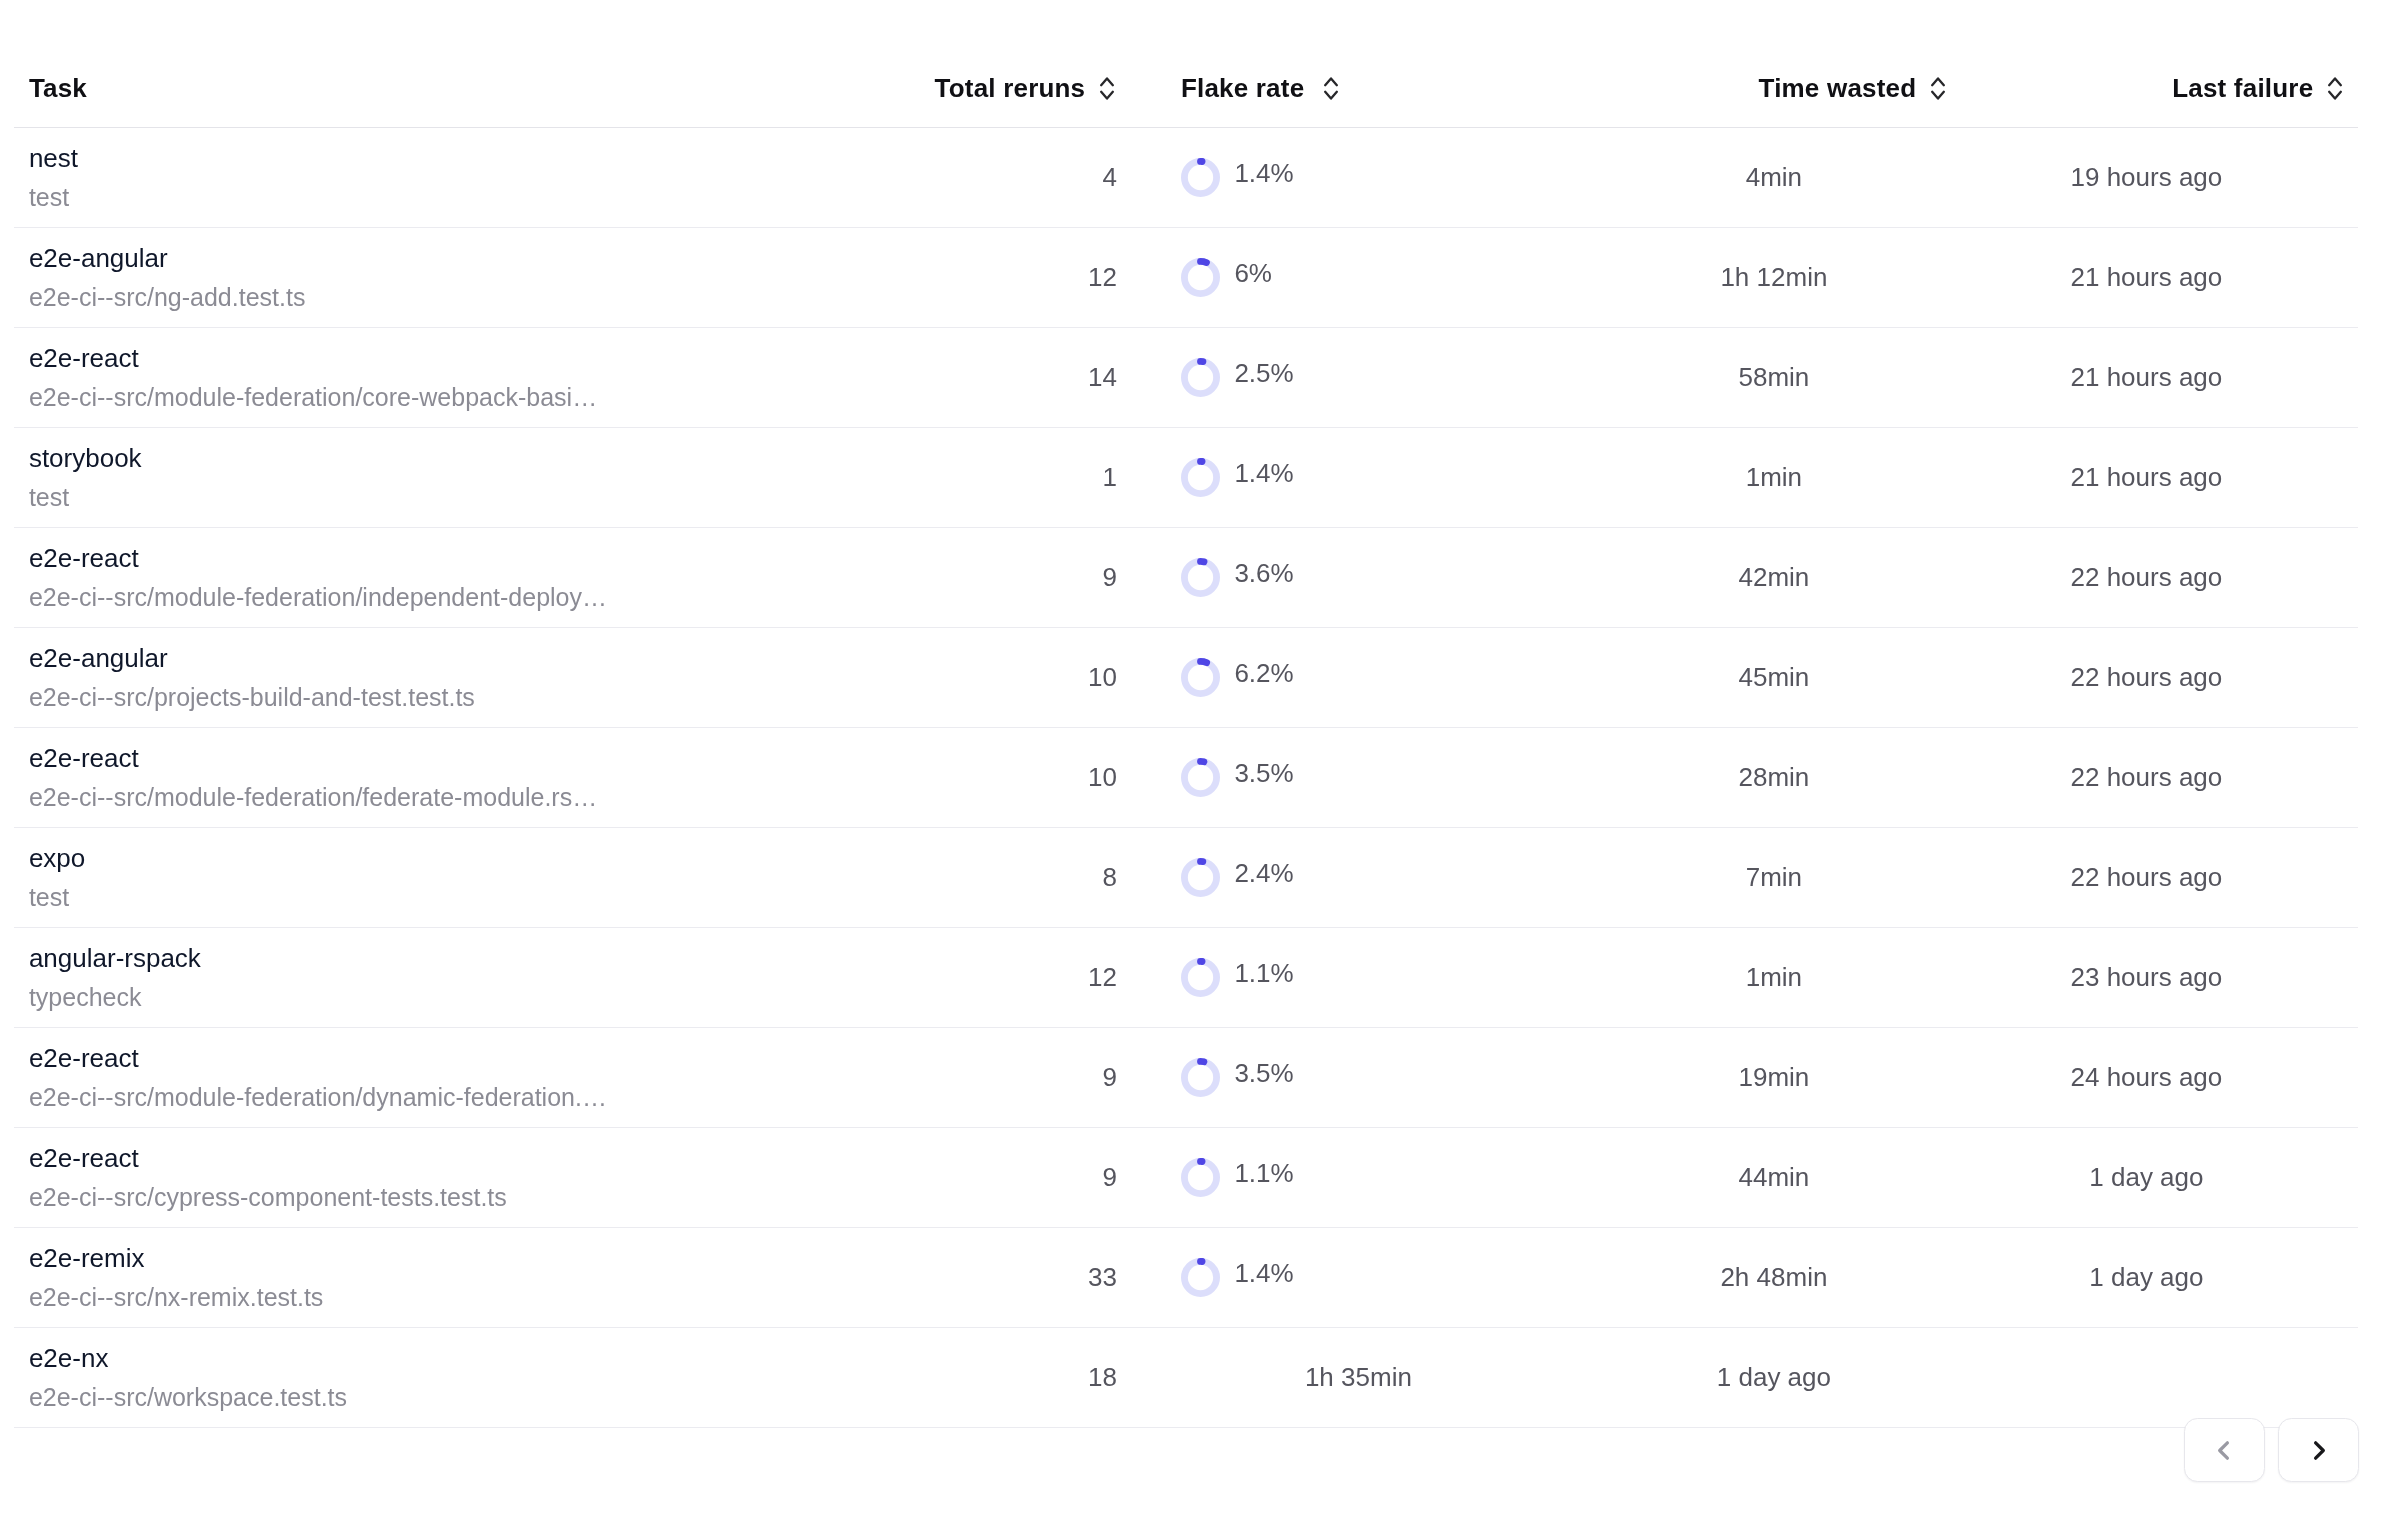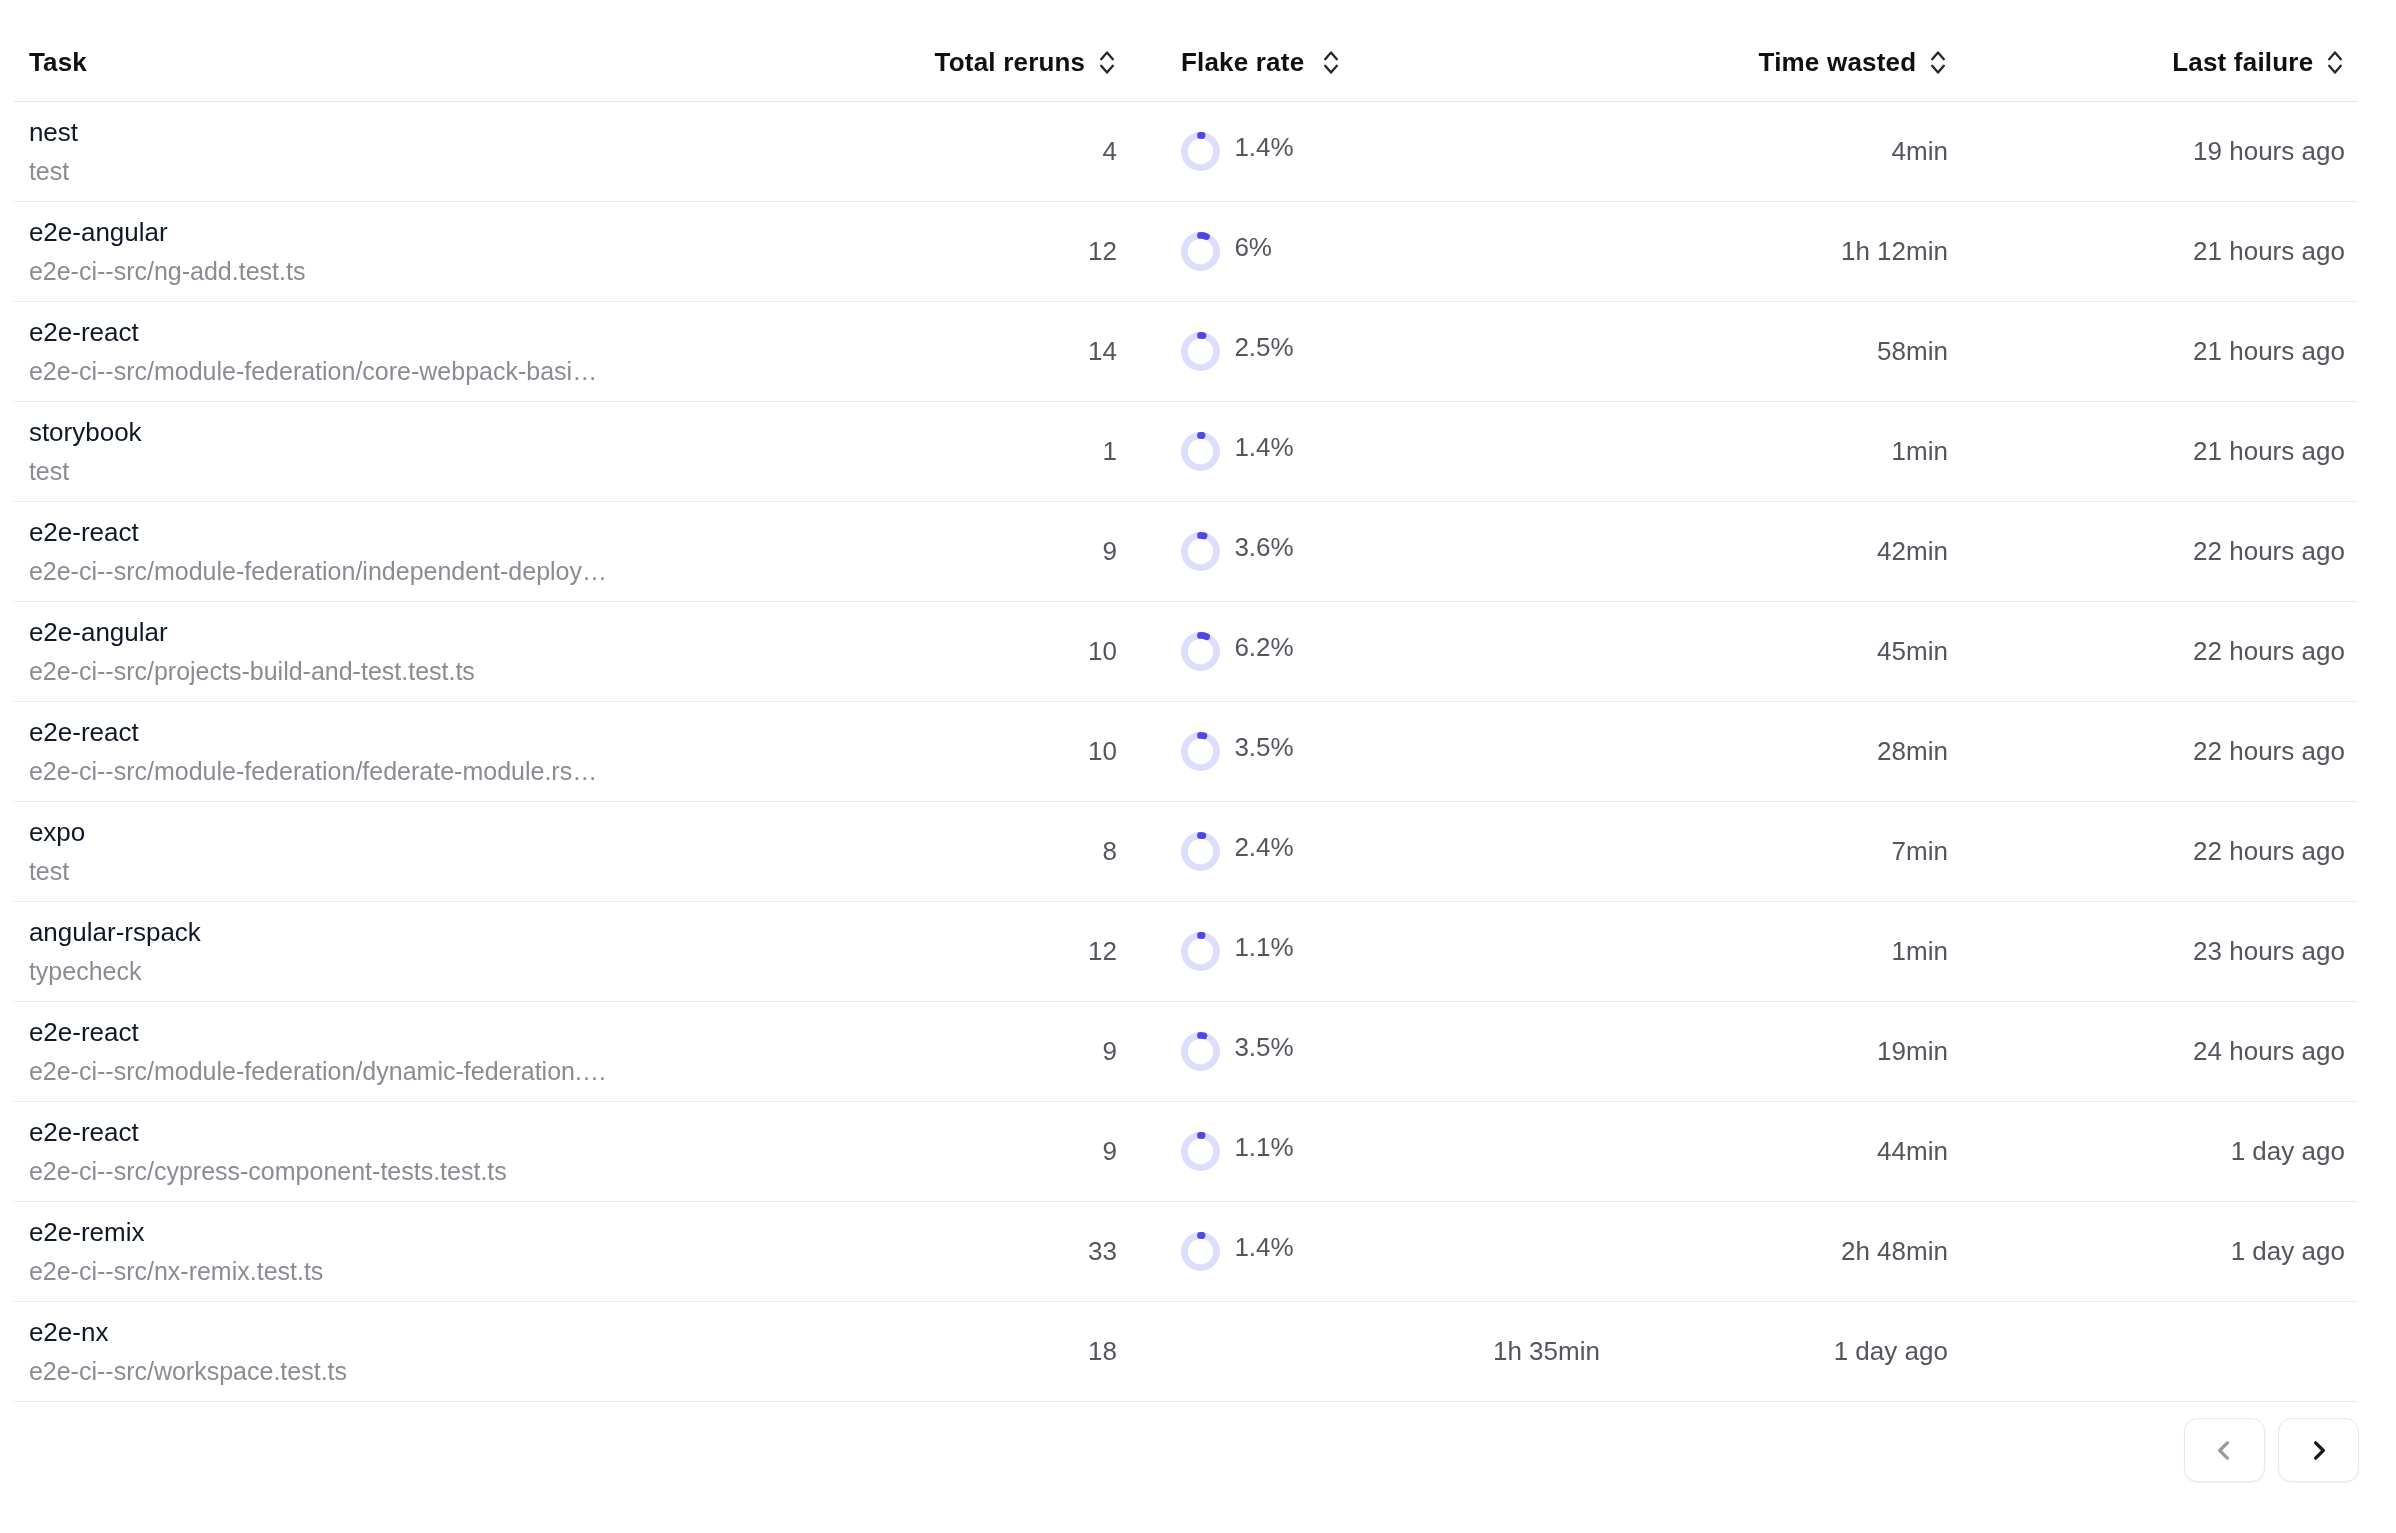--- a/index.html
+++ b/index.html
@@ -14,21 +14,21 @@
 
   .grid-row {
     display: grid;
     grid-template-columns: 898px 190px 483px 348px 397px;
     align-items: center;
     padding: 0 15.4px 0 15.4px;
   }
 
   
   .thead {
-    height: 102px;
+    height: 128px;
     align-items: flex-end;
     padding-bottom: 23px;
     border-bottom: 1.9px solid #e4e4e9;
   }
   .th {
     font-size: 26px;
     font-weight: 700;
     color: #101014;
     letter-spacing: 0.2px;
     display: flex;
@@ -49,21 +49,21 @@
   .task-cell { display: flex; flex-direction: column; gap: 7.7px; justify-content: center; overflow: hidden; }
   .task-title { font-size: 26px; font-weight: 500; color: #0f172a; line-height: 1.2; white-space: nowrap; }
   .task-sub { font-size: 25px; font-weight: 400; color: #8b8b94; line-height: 1.2; white-space: nowrap; }
 
   .num-cell { font-size: 26px; color: #55555e; text-align: right; }
   .flake-cell { display: flex; gap: 14.5px; padding-left: 64px; }
   .flake-val { font-size: 26px; color: #55555e; }
   .ring { width: 39px; height: 39px; flex: 0 0 auto; }
   .ring .track { fill: none; stroke: var(--ring-track, #dcdefb); stroke-width: 7; }
   .ring .ring-arc { fill: none; stroke: var(--ring-arc, #4f46e5); stroke-width: 7; stroke-linecap: round; }
-  .time-cell, .fail-cell { font-size: 26px; color: #55555e; text-align: right; }
+  .time-cell, .fail-cell { font-size: 26px; color: #55555e; text-align: center; }
 
   
   .pagination {
     position: absolute;
     top: 1418px;
     right: 37px;
     display: flex;
     gap: 13.5px;
   }
   .page-btn {

